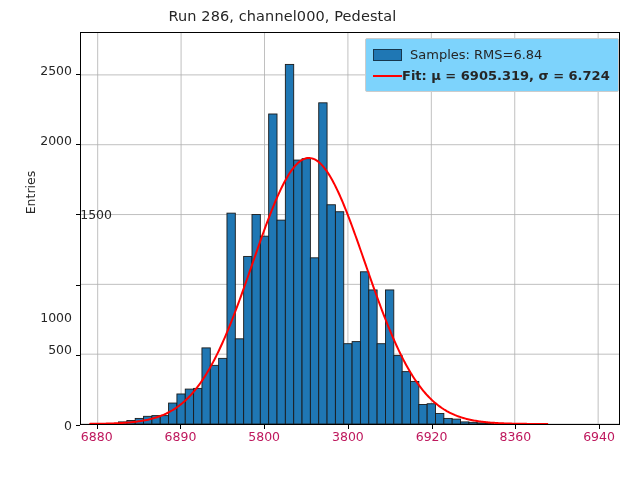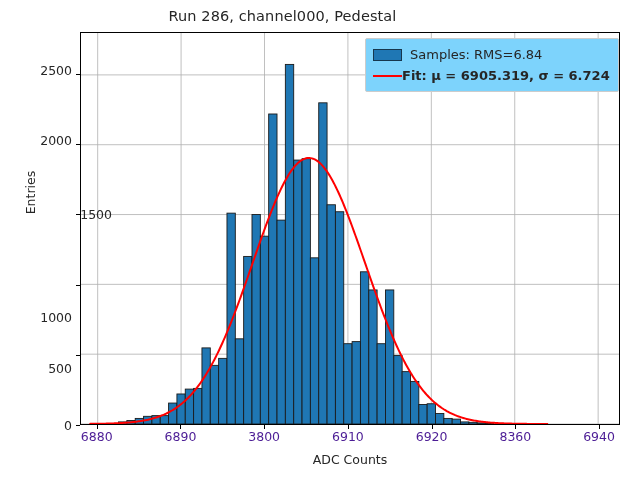--- a/index.html
+++ b/index.html
@@ -28,21 +28,21 @@
     left:-170px;top:185px;
     width:400px;text-align:center;
     transform:rotate(-90deg);
     font-size:12.5px;color:#262626;
   }
   #xlabel{
     position:absolute;left:80px;top:452px;width:540px;
     text-align:center;font-size:12.5px;color:#262626;
   }
   .xtick-label{
-    position:absolute;top:429px;font-size:12.5px;color:#4c1d95;
+    position:absolute;top:429px;font-size:12.5px;color:#be185d;
     transform:translateX(-50%);white-space:nowrap;
   }
   .ytick-label{
     position:absolute;font-size:12.5px;color:#262626;
     transform:translateY(-50%);text-align:right;white-space:nowrap;
   }
   .tickmark{position:absolute;background:#000;}
   #legend{
     position:absolute;left:365px;top:38px;
     background:#7dd3fc;border:0.9px solid #cccccc;border-radius:2px;
@@ -128,41 +128,40 @@
         <rect x="372.5581395348837" y="388.0875" width="8.372093023255843" height="4.912500000000023" fill="#1f77b4" stroke="#1a1a1a" stroke-width="0.9"></rect>
         <rect x="380.93023255813955" y="390.89464285714286" width="8.372093023255786" height="2.1053571428571445" fill="#1f77b4" stroke="#1a1a1a" stroke-width="0.9"></rect>
         <rect x="389.30232558139534" y="391.3157142857143" width="8.372093023255786" height="1.6842857142856928" fill="#1f77b4" stroke="#1a1a1a" stroke-width="0.9"></rect>
         <rect x="397.6744186046511" y="391.87714285714287" width="8.372093023255843" height="1.1228571428571286" fill="#1f77b4" stroke="#1a1a1a" stroke-width="0.9"></rect>
         <rect x="406.04651162790697" y="392.29821428571427" width="8.372093023255843" height="0.7017857142857338" fill="#1f77b4" stroke="#1a1a1a" stroke-width="0.9"></rect>
         <path d="M8.37 392.87 L9.52 392.86 L10.67 392.85 L11.83 392.84 L12.98 392.83 L14.13 392.81 L15.28 392.80 L16.43 392.78 L17.58 392.76 L18.73 392.75 L19.88 392.73 L21.03 392.70 L22.19 392.68 L23.34 392.66 L24.49 392.63 L25.64 392.60 L26.79 392.57 L27.94 392.54 L29.09 392.50 L30.24 392.47 L31.40 392.43 L32.55 392.38 L33.70 392.34 L34.85 392.29 L36.00 392.24 L37.15 392.18 L38.30 392.12 L39.45 392.06 L40.60 391.99 L41.76 391.92 L42.91 391.85 L44.06 391.77 L45.21 391.68 L46.36 391.59 L47.51 391.50 L48.66 391.39 L49.81 391.29 L50.97 391.17 L52.12 391.05 L53.27 390.92 L54.42 390.78 L55.57 390.64 L56.72 390.49 L57.87 390.33 L59.02 390.16 L60.17 389.98 L61.33 389.79 L62.48 389.58 L63.63 389.37 L64.78 389.15 L65.93 388.91 L67.08 388.67 L68.23 388.40 L69.38 388.13 L70.53 387.84 L71.69 387.54 L72.84 387.22 L73.99 386.88 L75.14 386.53 L76.29 386.16 L77.44 385.77 L78.59 385.36 L79.74 384.94 L80.90 384.49 L82.05 384.02 L83.20 383.54 L84.35 383.02 L85.50 382.49 L86.65 381.93 L87.80 381.35 L88.95 380.74 L90.10 380.10 L91.26 379.44 L92.41 378.75 L93.56 378.02 L94.71 377.27 L95.86 376.49 L97.01 375.68 L98.16 374.84 L99.31 373.96 L100.47 373.05 L101.62 372.10 L102.77 371.12 L103.92 370.10 L105.07 369.04 L106.22 367.94 L107.37 366.81 L108.52 365.63 L109.67 364.42 L110.83 363.16 L111.98 361.86 L113.13 360.52 L114.28 359.13 L115.43 357.70 L116.58 356.23 L117.73 354.71 L118.88 353.14 L120.03 351.53 L121.19 349.87 L122.34 348.16 L123.49 346.40 L124.64 344.60 L125.79 342.74 L126.94 340.84 L128.09 338.88 L129.24 336.88 L130.40 334.83 L131.55 332.73 L132.70 330.57 L133.85 328.37 L135.00 326.12 L136.15 323.82 L137.30 321.47 L138.45 319.07 L139.60 316.62 L140.76 314.12 L141.91 311.58 L143.06 308.99 L144.21 306.35 L145.36 303.67 L146.51 300.94 L147.66 298.17 L148.81 295.36 L149.97 292.50 L151.12 289.61 L152.27 286.67 L153.42 283.70 L154.57 280.69 L155.72 277.65 L156.87 274.58 L158.02 271.47 L159.17 268.34 L160.33 265.17 L161.48 261.98 L162.63 258.77 L163.78 255.54 L164.93 252.29 L166.08 249.02 L167.23 245.74 L168.38 242.44 L169.53 239.14 L170.69 235.83 L171.84 232.51 L172.99 229.20 L174.14 225.88 L175.29 222.57 L176.44 219.27 L177.59 215.98 L178.74 212.69 L179.90 209.43 L181.05 206.18 L182.20 202.96 L183.35 199.76 L184.50 196.59 L185.65 193.45 L186.80 190.35 L187.95 187.28 L189.10 184.26 L190.26 181.28 L191.41 178.34 L192.56 175.46 L193.71 172.63 L194.86 169.86 L196.01 167.14 L197.16 164.49 L198.31 161.91 L199.47 159.39 L200.62 156.94 L201.77 154.57 L202.92 152.27 L204.07 150.06 L205.22 147.92 L206.37 145.88 L207.52 143.91 L208.67 142.04 L209.83 140.26 L210.98 138.57 L212.13 136.98 L213.28 135.49 L214.43 134.09 L215.58 132.80 L216.73 131.61 L217.88 130.53 L219.03 129.55 L220.19 128.67 L221.34 127.91 L222.49 127.25 L223.64 126.71 L224.79 126.27 L225.94 125.94 L227.09 125.73 L228.24 125.63 L229.40 125.64 L230.55 125.76 L231.70 125.99 L232.85 126.34 L234.00 126.79 L235.15 127.36 L236.30 128.04 L237.45 128.82 L238.60 129.71 L239.76 130.71 L240.91 131.82 L242.06 133.02 L243.21 134.33 L244.36 135.75 L245.51 137.26 L246.66 138.87 L247.81 140.57 L248.97 142.37 L250.12 144.26 L251.27 146.23 L252.42 148.30 L253.57 150.45 L254.72 152.68 L255.87 154.99 L257.02 157.37 L258.17 159.83 L259.33 162.36 L260.48 164.96 L261.63 167.62 L262.78 170.35 L263.93 173.13 L265.08 175.97 L266.23 178.86 L267.38 181.81 L268.53 184.79 L269.69 187.83 L270.84 190.90 L271.99 194.01 L273.14 197.16 L274.29 200.33 L275.44 203.53 L276.59 206.76 L277.74 210.01 L278.90 213.28 L280.05 216.56 L281.20 219.86 L282.35 223.16 L283.50 226.47 L284.65 229.79 L285.80 233.10 L286.95 236.42 L288.10 239.73 L289.26 243.03 L290.41 246.32 L291.56 249.60 L292.71 252.87 L293.86 256.12 L295.01 259.35 L296.16 262.55 L297.31 265.74 L298.47 268.90 L299.62 272.03 L300.77 275.13 L301.92 278.20 L303.07 281.23 L304.22 284.23 L305.37 287.20 L306.52 290.12 L307.67 293.01 L308.83 295.86 L309.98 298.67 L311.13 301.43 L312.28 304.15 L313.43 306.82 L314.58 309.45 L315.73 312.03 L316.88 314.57 L318.03 317.06 L319.19 319.50 L320.34 321.89 L321.49 324.23 L322.64 326.52 L323.79 328.77 L324.94 330.96 L326.09 333.10 L327.24 335.20 L328.40 337.24 L329.55 339.24 L330.70 341.18 L331.85 343.07 L333.00 344.92 L334.15 346.72 L335.30 348.47 L336.45 350.17 L337.60 351.82 L338.76 353.42 L339.91 354.98 L341.06 356.50 L342.21 357.96 L343.36 359.38 L344.51 360.76 L345.66 362.10 L346.81 363.39 L347.97 364.64 L349.12 365.85 L350.27 367.01 L351.42 368.14 L352.57 369.23 L353.72 370.28 L354.87 371.29 L356.02 372.27 L357.17 373.21 L358.33 374.12 L359.48 374.99 L360.63 375.83 L361.78 376.64 L362.93 377.41 L364.08 378.16 L365.23 378.87 L366.38 379.56 L367.53 380.22 L368.69 380.85 L369.84 381.45 L370.99 382.03 L372.14 382.59 L373.29 383.12 L374.44 383.62 L375.59 384.11 L376.74 384.57 L377.90 385.02 L379.05 385.44 L380.20 385.84 L381.35 386.23 L382.50 386.59 L383.65 386.94 L384.80 387.28 L385.95 387.59 L387.10 387.89 L388.26 388.18 L389.41 388.45 L390.56 388.71 L391.71 388.96 L392.86 389.19 L394.01 389.41 L395.16 389.62 L396.31 389.82 L397.47 390.01 L398.62 390.19 L399.77 390.36 L400.92 390.52 L402.07 390.67 L403.22 390.81 L404.37 390.94 L405.52 391.07 L406.67 391.19 L407.83 391.31 L408.98 391.41 L410.13 391.51 L411.28 391.61 L412.43 391.70 L413.58 391.78 L414.73 391.86 L415.88 391.94 L417.03 392.01 L418.19 392.07 L419.34 392.13 L420.49 392.19 L421.64 392.25 L422.79 392.30 L423.94 392.35 L425.09 392.39 L426.24 392.43 L427.40 392.47 L428.55 392.51 L429.70 392.54 L430.85 392.58 L432.00 392.61 L433.15 392.63 L434.30 392.66 L435.45 392.68 L436.60 392.71 L437.76 392.73 L438.91 392.75 L440.06 392.77 L441.21 392.78 L442.36 392.80 L443.51 392.82 L444.66 392.83 L445.81 392.84 L446.97 392.85 L448.12 392.87 L449.27 392.88 L450.42 392.89 L451.57 392.89 L452.72 392.90 L453.87 392.91 L455.02 392.92 L456.17 392.92 L457.33 392.93 L458.48 392.94 L459.63 392.94 L460.78 392.95 L461.93 392.95 L463.08 392.95 L464.23 392.96 L465.38 392.96 L466.53 392.96 L467.69 392.97 L468.84 392.97 " fill="none" stroke="#ff0000" stroke-width="2"></path>
       </svg>
   </div>
 
   <div class="ylabel">Entries</div>
-  <div id="xlabel">ADC Counts</div>
 
   <div id="tick-layer">
       <div class="tickmark" style="left: 96.7442px; top: 425px; width: 1px; height: 4px;"></div>
       <div class="xtick-label" style="left: 96.7442px;">6880</div>
       <div class="tickmark" style="left: 180.465px; top: 425px; width: 1px; height: 4px;"></div>
       <div class="xtick-label" style="left: 180.465px;">6890</div>
       <div class="tickmark" style="left: 264.186px; top: 425px; width: 1px; height: 4px;"></div>
-      <div class="xtick-label" style="left: 264.186px;">3800</div>
+      <div class="xtick-label" style="left: 264.186px;">5800</div>
       <div class="tickmark" style="left: 347.907px; top: 425px; width: 1px; height: 4px;"></div>
-      <div class="xtick-label" style="left: 347.907px;">6910</div>
+      <div class="xtick-label" style="left: 347.907px;">3800</div>
       <div class="tickmark" style="left: 431.628px; top: 425px; width: 1px; height: 4px;"></div>
       <div class="xtick-label" style="left: 431.628px; text-align: right;">6920</div>
       <div class="tickmark" style="left: 515.349px; top: 425px; width: 1px; height: 4px;"></div>
       <div class="xtick-label" style="left: 515.349px;">8360</div>
       <div class="tickmark" style="left: 599.07px; top: 425px; width: 1px; height: 4px;"></div>
       <div class="xtick-label" style="left: 599.07px;">6940</div>
       <div class="tickmark" style="left: 76px; top: 425px; width: 4px; height: 1px;"></div>
       <div class="ytick-label" style="left: 0px; width: 72px; top: 425px;">0</div>
       <div class="tickmark" style="left: 76px; top: 354.821px; width: 4px; height: 1px;"></div>
-      <div class="ytick-label" style="left: 0px; width: 72px; top: 368px;">500</div>
+      <div class="ytick-label" style="left: 0px; width: 72px; top: 349px;">500</div>
       <div class="tickmark" style="left: 76px; top: 284.643px; width: 4px; height: 1px;"></div>
       <div class="ytick-label" style="left: 0px; width: 72px; top: 284.643px; margin-top: 32px;">1000</div>
       <div class="tickmark" style="left: 76px; top: 214.464px; width: 4px; height: 1px;"></div>
       <div class="ytick-label" style="left: 0px; width: 72px; top: 214.464px; padding-left: 40px;">1500</div>
       <div class="tickmark" style="left: 76px; top: 144.286px; width: 4px; height: 1px;"></div>
       <div class="ytick-label" style="left: 0px; width: 72px; top: 140px;">2000</div>
       <div class="tickmark" style="left: 76px; top: 74.1071px; width: 4px; height: 1px;"></div>
       <div class="ytick-label" style="left: 0px; width: 72px; top: 70px;">2500</div>
     </div>
 

